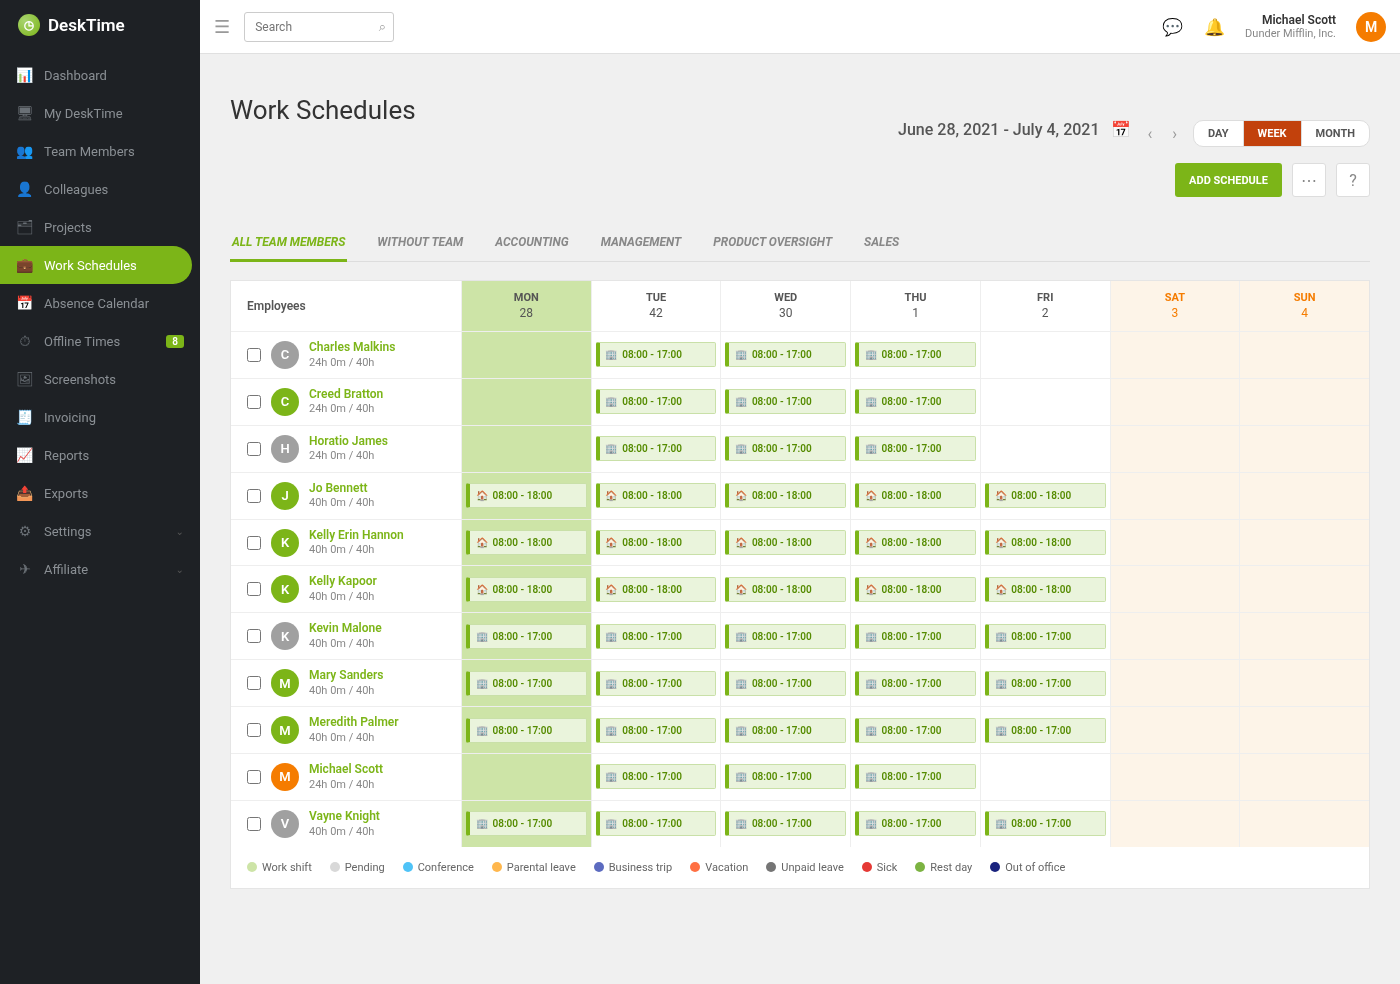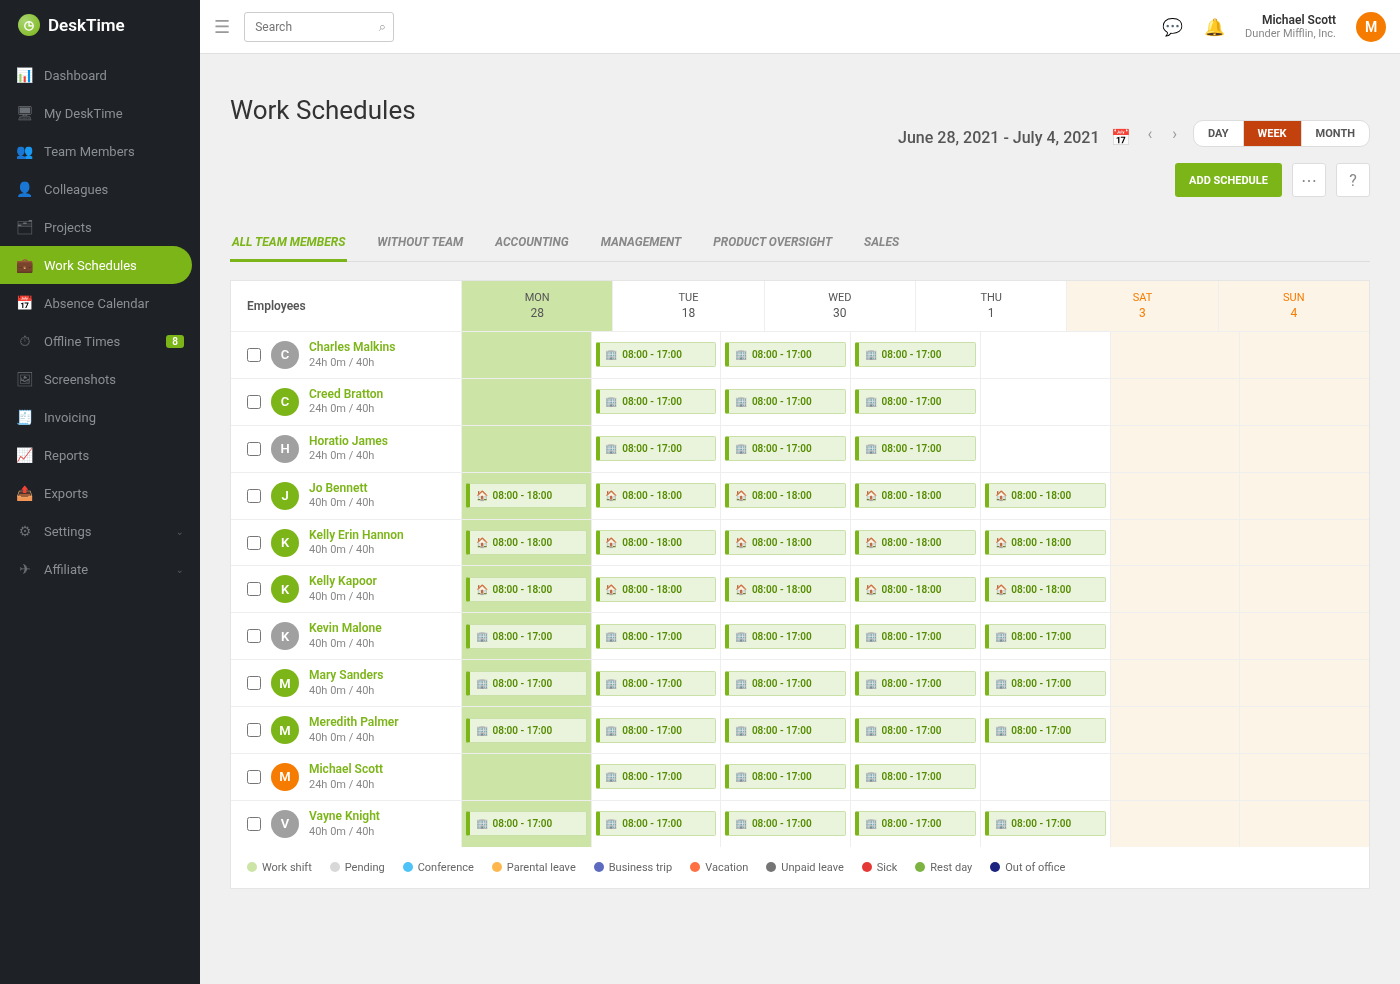--- a/index.html
+++ b/index.html
@@ -26,21 +26,21 @@
 .topbar-right { margin-left: auto; display: flex; align-items: center; gap: 20px; }
 .top-icon { color: #8a8f94; font-size: 17px; cursor: pointer; }
 .user-block { text-align: right; line-height: 1.2; }
 .user-name { font-weight: 600; font-size: 12px; color: #333; }
 .user-org { font-size: 11px; color: #888; }
 .user-avatar { width: 30px; height: 30px; border-radius: 50%; background: #f57c00; color: #fff; display: flex; align-items: center; justify-content: center; font-weight: 600; font-size: 14px; }
 
 .content { flex: 1; overflow-y: auto; padding: 18px 30px; }
 .page-header-row { display: flex; align-items: center; justify-content: space-between; }
 .page-title { font-size: 26px; font-weight: 400; color: #333; }
-.date-controls { display: flex; align-items: flex-end; gap: 12px; margin-top: 48px; }
+.date-controls { display: flex; align-items: flex-start; gap: 12px; margin-top: 48px; }
 .date-range { font-size: 16px; color: #555; font-weight: 500; }
 .cal-icon { color: #999; cursor: pointer; font-size: 16px; }
 .nav-arrow { color: #999; cursor: pointer; font-size: 16px; padding: 4px; }
 .view-toggle { display: flex; border: 1px solid #ddd; border-radius: 10px; overflow: hidden; background: #fff; }
 .view-btn { padding: 6px 14px; font-size: 11px; font-weight: 700; color: #555; cursor: pointer; border-right: 1px solid #ddd; }
 .view-btn:last-child { border-right: none; }
 .view-btn.active { background: #c2410c; color: #fff; }
 .actions-row { display: flex; justify-content: flex-end; gap: 10px; margin-top: 16px; }
 .btn-primary { background: #7cb518; color: #fff; border: none; padding: 8px 14px; font-size: 11px; font-weight: 700; border-radius: 3px; cursor: pointer; }
 .btn-sq { width: 34px; height: 34px; border: 1px solid #ddd; background: #fff; border-radius: 3px; cursor: pointer; color: #888; font-size: 16px; display: flex; align-items: center; justify-content: center; }
@@ -48,21 +48,21 @@
 .tabs { display: flex; gap: 28px; margin-top: 28px; border-bottom: 1px solid #ddd; font-style: italic; }
 .tab { padding: 10px 2px; font-size: 12px; font-weight: 700; color: #888; cursor: pointer; border-bottom: 3px solid transparent; margin-bottom: -1px; }
 .tab.active { color: #7cb518; border-bottom-color: #7cb518; }
 
 .schedule { background: #fff; margin-top: 18px; border: 1px solid #e5e5e5; }
 .sched-header { display: flex; justify-content: center; }
 .emp-col { width: 230px; flex-shrink: 0; padding: 18px 16px; font-size: 12px; font-weight: 600; color: #555; }
 .day-col { flex: 1; text-align: center; padding: 10px 4px; border-left: 1px solid #eee; }
 .day-col.today { background: #cde4a7; }
 .day-col.weekend { background: #fdf4e8; }
-.day-name { font-size: 11px; font-weight: 400; color: #555; }
+.day-name { font-size: 11px; font-weight: 700; color: #555; }
 .day-col.weekend .day-name, .day-col.weekend .day-num { color: #f57c00; }
 .day-num { font-size: 12px; color: #555; margin-top: 2px; }
 .sched-row { display: flex; border-top: 1px solid #eee; }
 .emp-cell { width: 230px; flex-shrink: 0; display: flex; align-items: center; gap: 10px; padding: 8px 16px; }
 .emp-check { width: 14px; height: 14px; }
 .emp-avatar { width: 28px; height: 28px; border-radius: 50%; display: flex; align-items: center; justify-content: center; color: #fff; font-weight: 600; font-size: 13px; }
 .emp-info { line-height: 1.3; }
 .emp-name { font-size: 12px; font-weight: 600; color: #7cb518; }
 .emp-hours { font-size: 11px; color: #888; }
 .shift-cell { flex: 1; border-left: 1px solid #eee; padding: 5px 4px; display: flex; align-items: center; }
@@ -210,30 +210,34 @@
 
     <div class="schedule">
       <div class="sched-header" id="sched-header">
         <div class="emp-col">Employees</div>
       <div class="day-col today">
             <div class="day-name">MON</div>
     <div class="day-num">28</div>
           </div>
           <div class="day-col">
             <div class="day-name">TUE</div>
-    <div class="day-num">18</div>
+    <div class="day-num">42</div>
           </div>
           <div class="day-col">
             <div class="day-name">WED</div>
     <div class="day-num">30</div>
           </div>
           <div class="day-col">
             <div class="day-name">THU</div>
     <div class="day-num">1</div>
           </div>
+          <div class="day-col">
+            <div class="day-name">FRI</div>
+    <div class="day-num">2</div>
+          </div>
           <div class="day-col weekend">
             <div class="day-name">SAT</div>
     <div class="day-num">3</div>
           </div>
           <div class="day-col weekend">
             <div class="day-name">SUN</div>
     <div class="day-num">4</div>
           </div>
         </div>
       <div id="sched-body">

